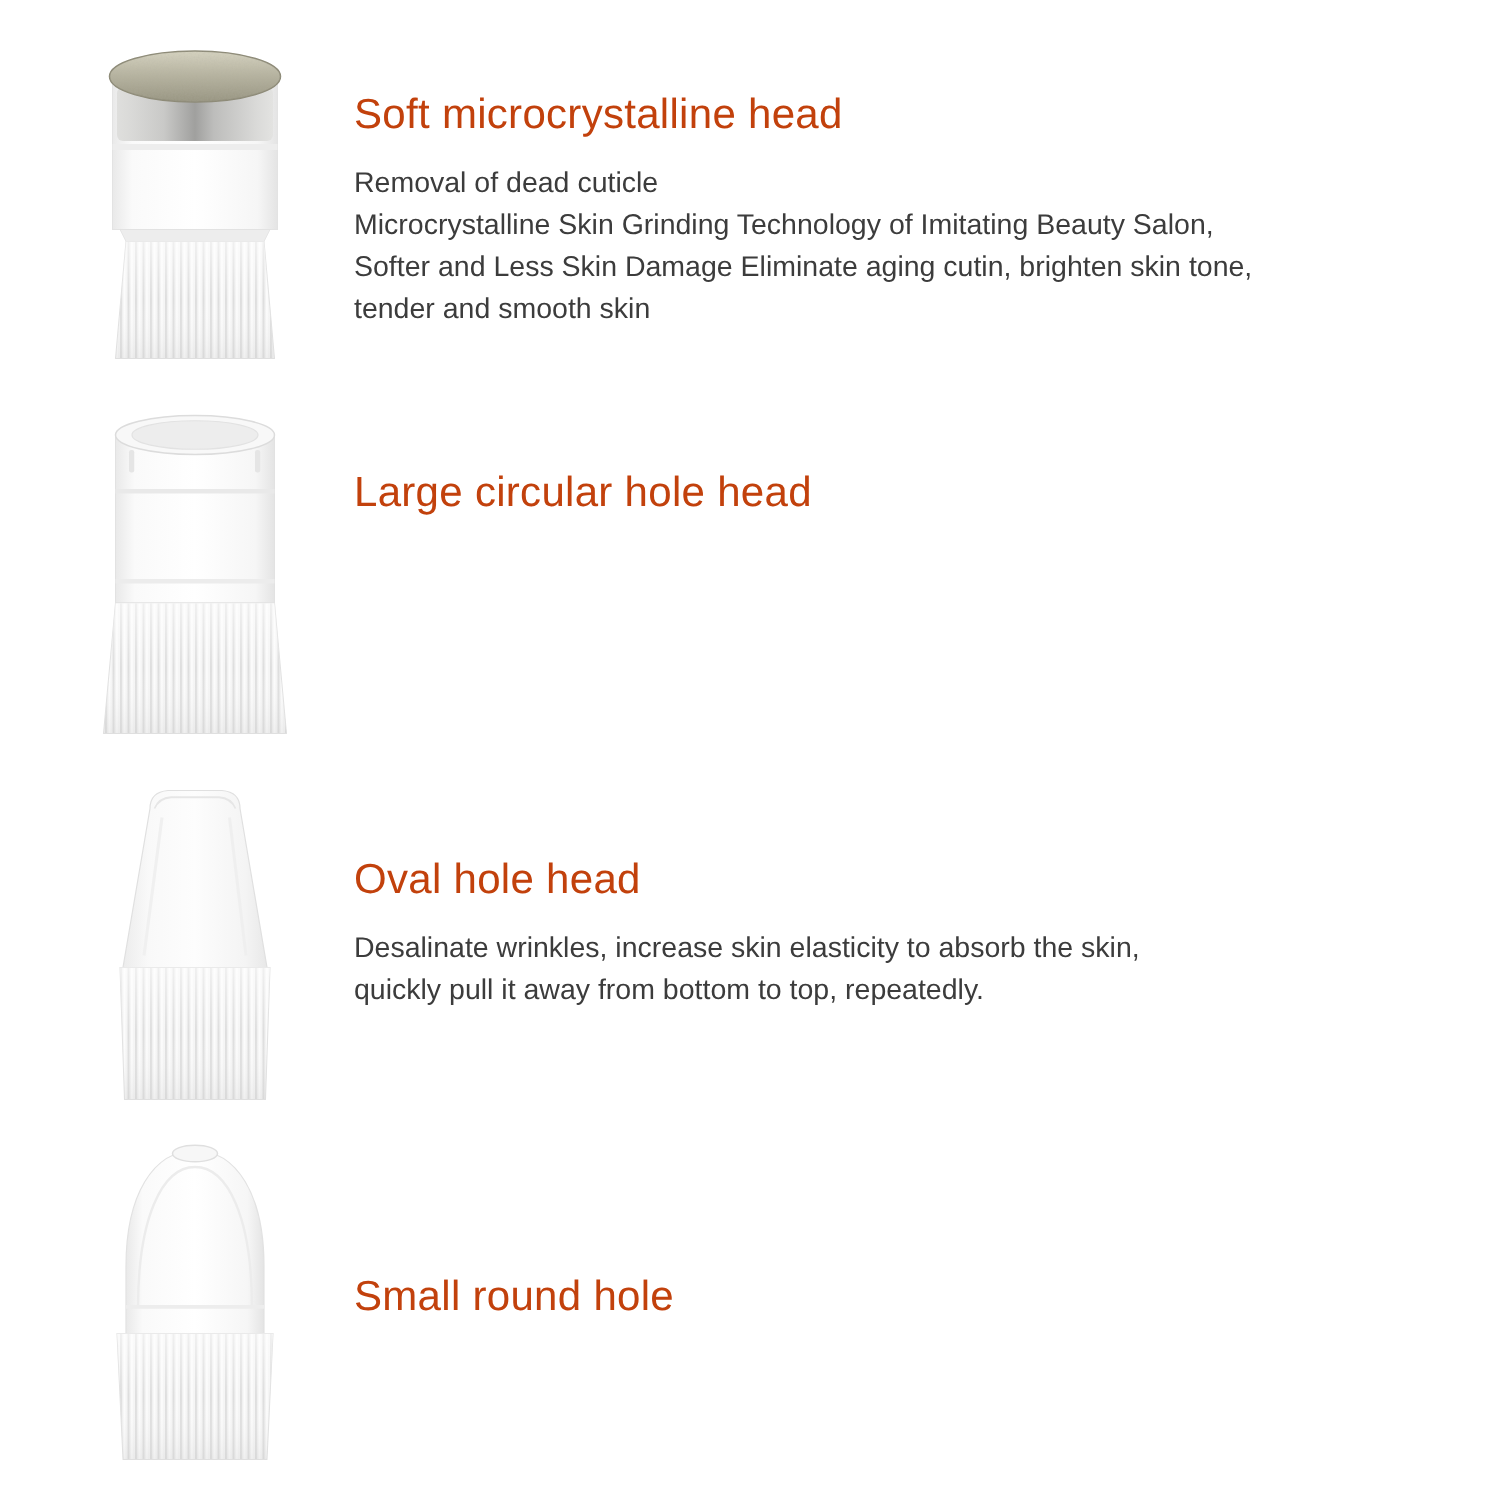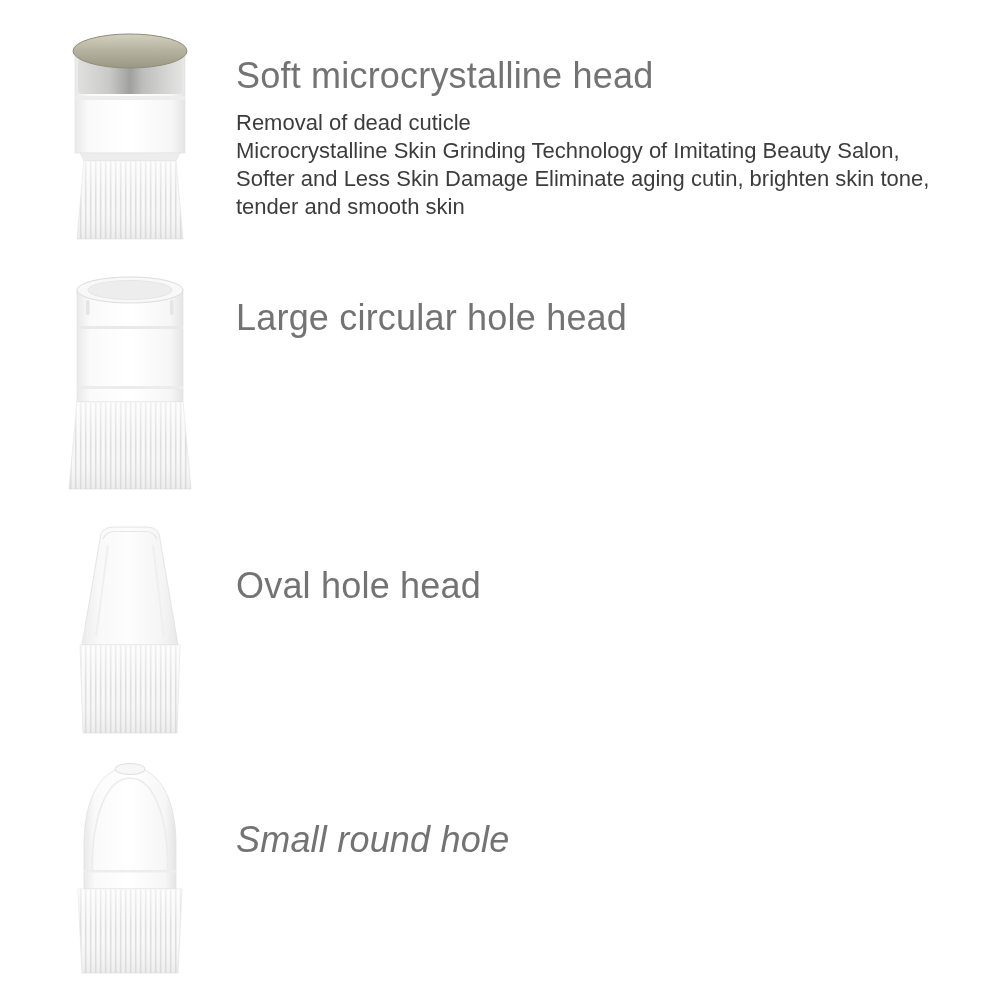--- a/index.html
+++ b/index.html
@@ -8,39 +8,39 @@
     background:#ffffff;
     font-family:"Liberation Sans", sans-serif;
     position:relative;
     overflow:hidden;
   }
   .canvas { position:absolute; inset:0; }
   .section { position:absolute; left:0; width:1000px; }
   .head-img { position:absolute; left:50px; width:160px; height:225px; }
   .text-col { position:absolute; left:236px; width:740px; }
   .heading {
-    font-size:36px;
+    font-size:28px;
     line-height:32px;
     font-weight:400;
-    color:#737373;
+    color:#c2410c;
     letter-spacing:0.2px;
     margin:0 0 17px 0;
   }
   .body-text {
-    font-size:22px;
+    font-size:19px;
     line-height:28px;
     color:#3c3c3c;
     margin:0;
     white-space:pre-line;
   }
   
   #s1 { top:0; }    #s1 .head-img{ top:18px; }  #s1 .text-col{ top:60px; }
-  #s2 { top:0; }    #s2 .head-img{ top:268px; } #s2 .text-col{ top:302px; }
+  #s2 { top:0; }    #s2 .head-img{ top:268px; } #s2 .text-col{ top:312px; }
   #s3 { top:0; }    #s3 .head-img{ top:515px; } #s3 .text-col{ top:570px; }
-  #s4 { top:0; }    #s4 .head-img{ top:752px; } #s4 .text-col{ top:824px;font-style:italic; }
+  #s4 { top:0; }    #s4 .head-img{ top:752px; } #s4 .text-col{ top:848px; }
   svg { display:block; }
 </style>
 </head>
 <body>
 
 <svg width="0" height="0" style="position:absolute" aria-hidden="true">
   <defs>
     <linearGradient id="gBody" x1="0" y1="0" x2="1" y2="0">
       <stop offset="0" stop-color="#e9e9e9"></stop>
       <stop offset="0.12" stop-color="#fafafa"></stop>
@@ -134,20 +134,22 @@
         <path d="M50,24 Q50,13 62,12 L98,12 Q110,13 110,24 L128,130 L32,130 Z" fill="url(#gFrost)" stroke="#e0e0e0" stroke-width="0.8"></path>
         <path d="M53,24 Q56,17 64,16.5 L96,16.5 Q104,17 107,24" fill="none" stroke="#e6e6e6" stroke-width="1.2"></path>
         <path d="M58,30 L46,122" stroke="#f0f0f0" stroke-width="2" fill="none"></path>
         <path d="M103,30 L114,122" stroke="#efefef" stroke-width="2" fill="none"></path>
         <path d="M30,130 L130,130 L127,218 L33,218 Z" fill="url(#ribs)" stroke="#e2e2e2" stroke-width="0.7"></path>
         <path d="M30,130 L130,130 L127,218 L33,218 Z" fill="url(#gShade)"></path>
       </svg>
     </div>
     <div class="text-col">
       <h2 class="heading">Oval hole head</h2>
+      <p class="body-text">Desalinate wrinkles, increase skin elasticity to absorb the skin,
+quickly pull it away from bottom to top, repeatedly.</p>
     </div>
   </div>
 
   <div id="s4" class="section">
     <div class="head-img">
       <svg width="160" height="225" viewBox="0 0 160 225">
         <path d="M34,137 L34,92 C34,45 52,15 80,15 C108,15 126,45 126,92 L126,137 Z" fill="url(#gBody)" stroke="#e2e2e2" stroke-width="0.8"></path>
         <path d="M42,120 C42,60 58,26 80,26 C102,26 118,60 118,120" fill="none" stroke="#ececec" stroke-width="1.6"></path>
         <ellipse cx="80" cy="17" rx="15" ry="5.5" fill="#f7f7f7" stroke="#dfdfdf" stroke-width="1"></ellipse>
         <rect x="34" y="118" width="92" height="2.5" fill="#ededed"></rect>

